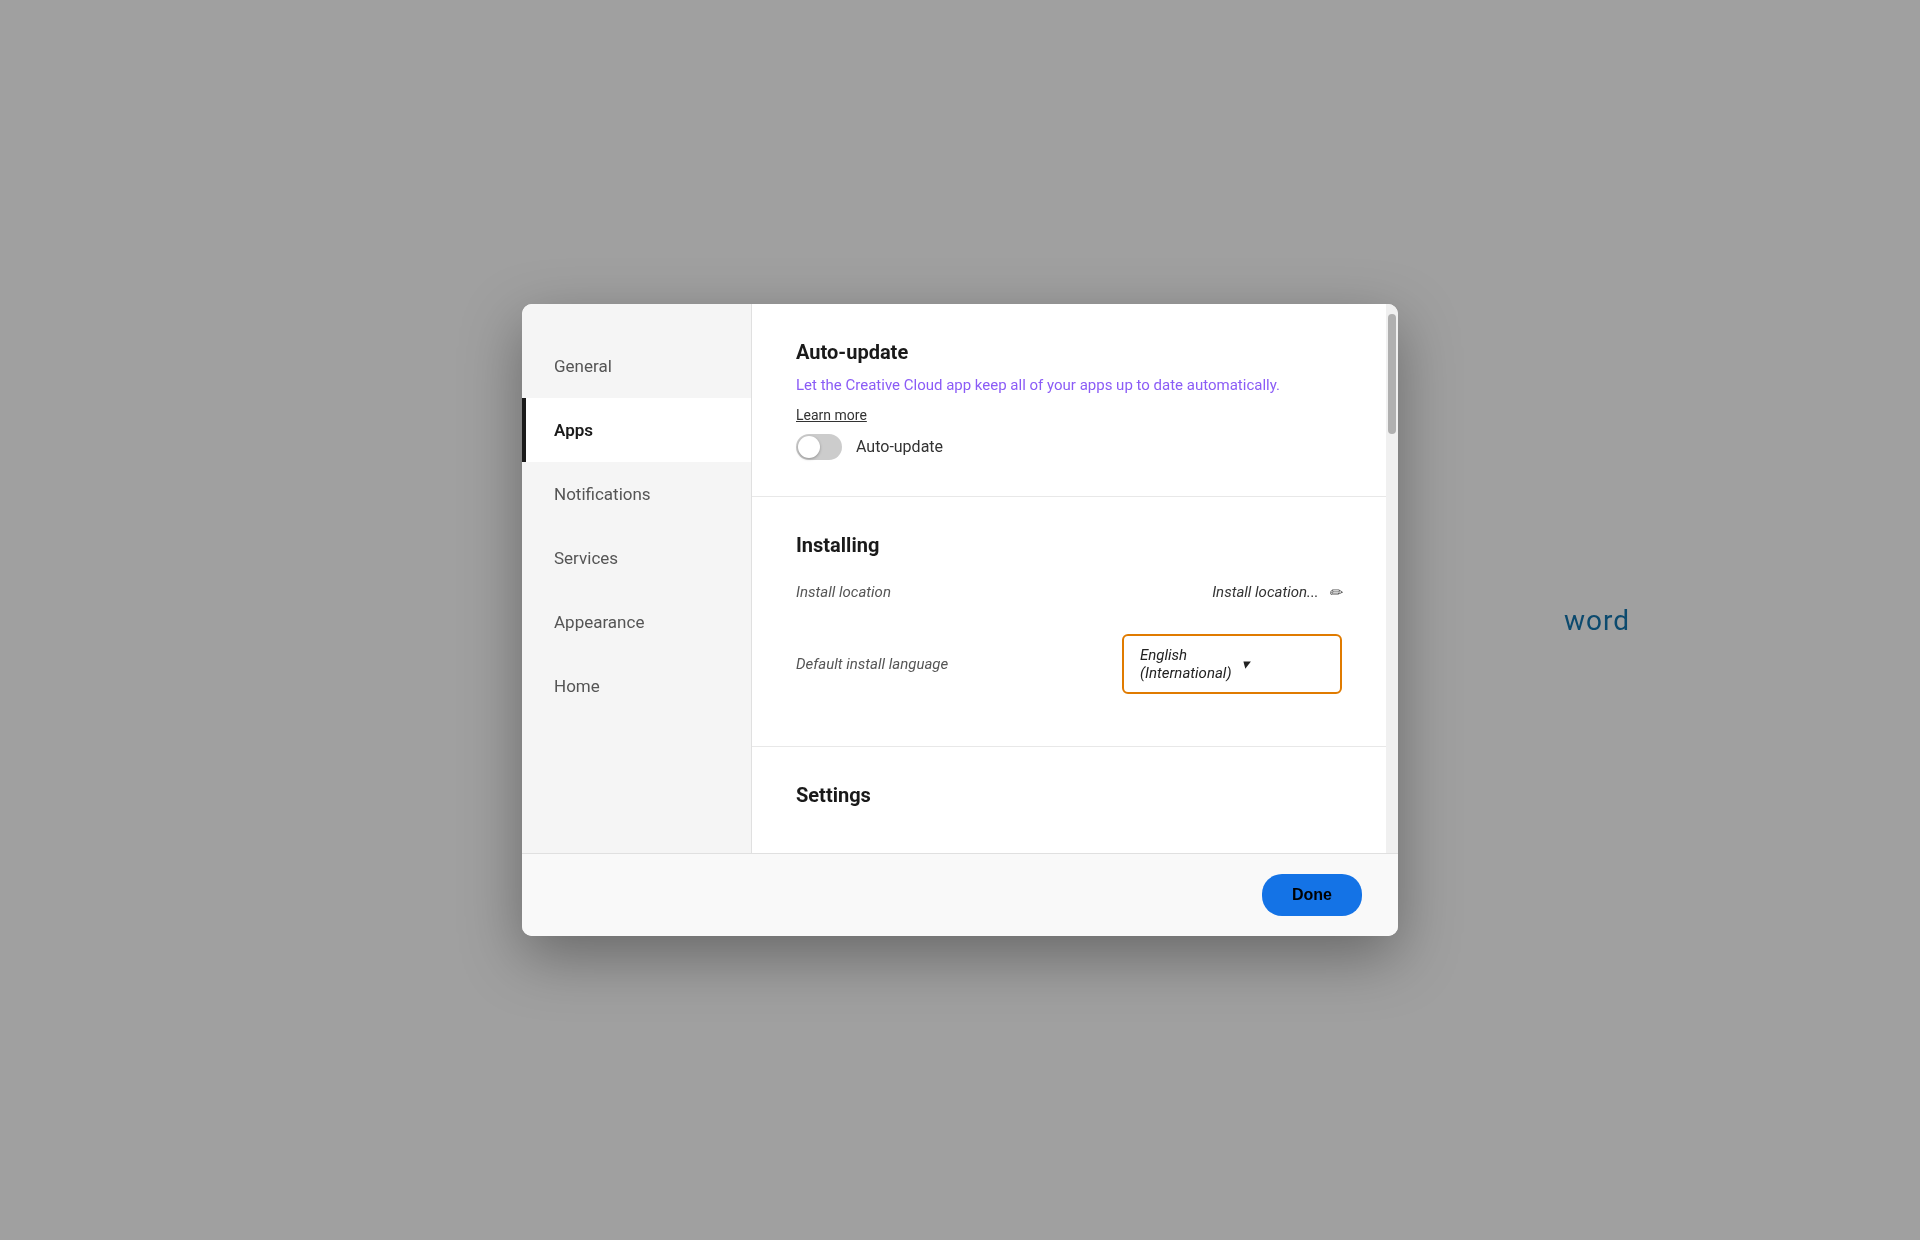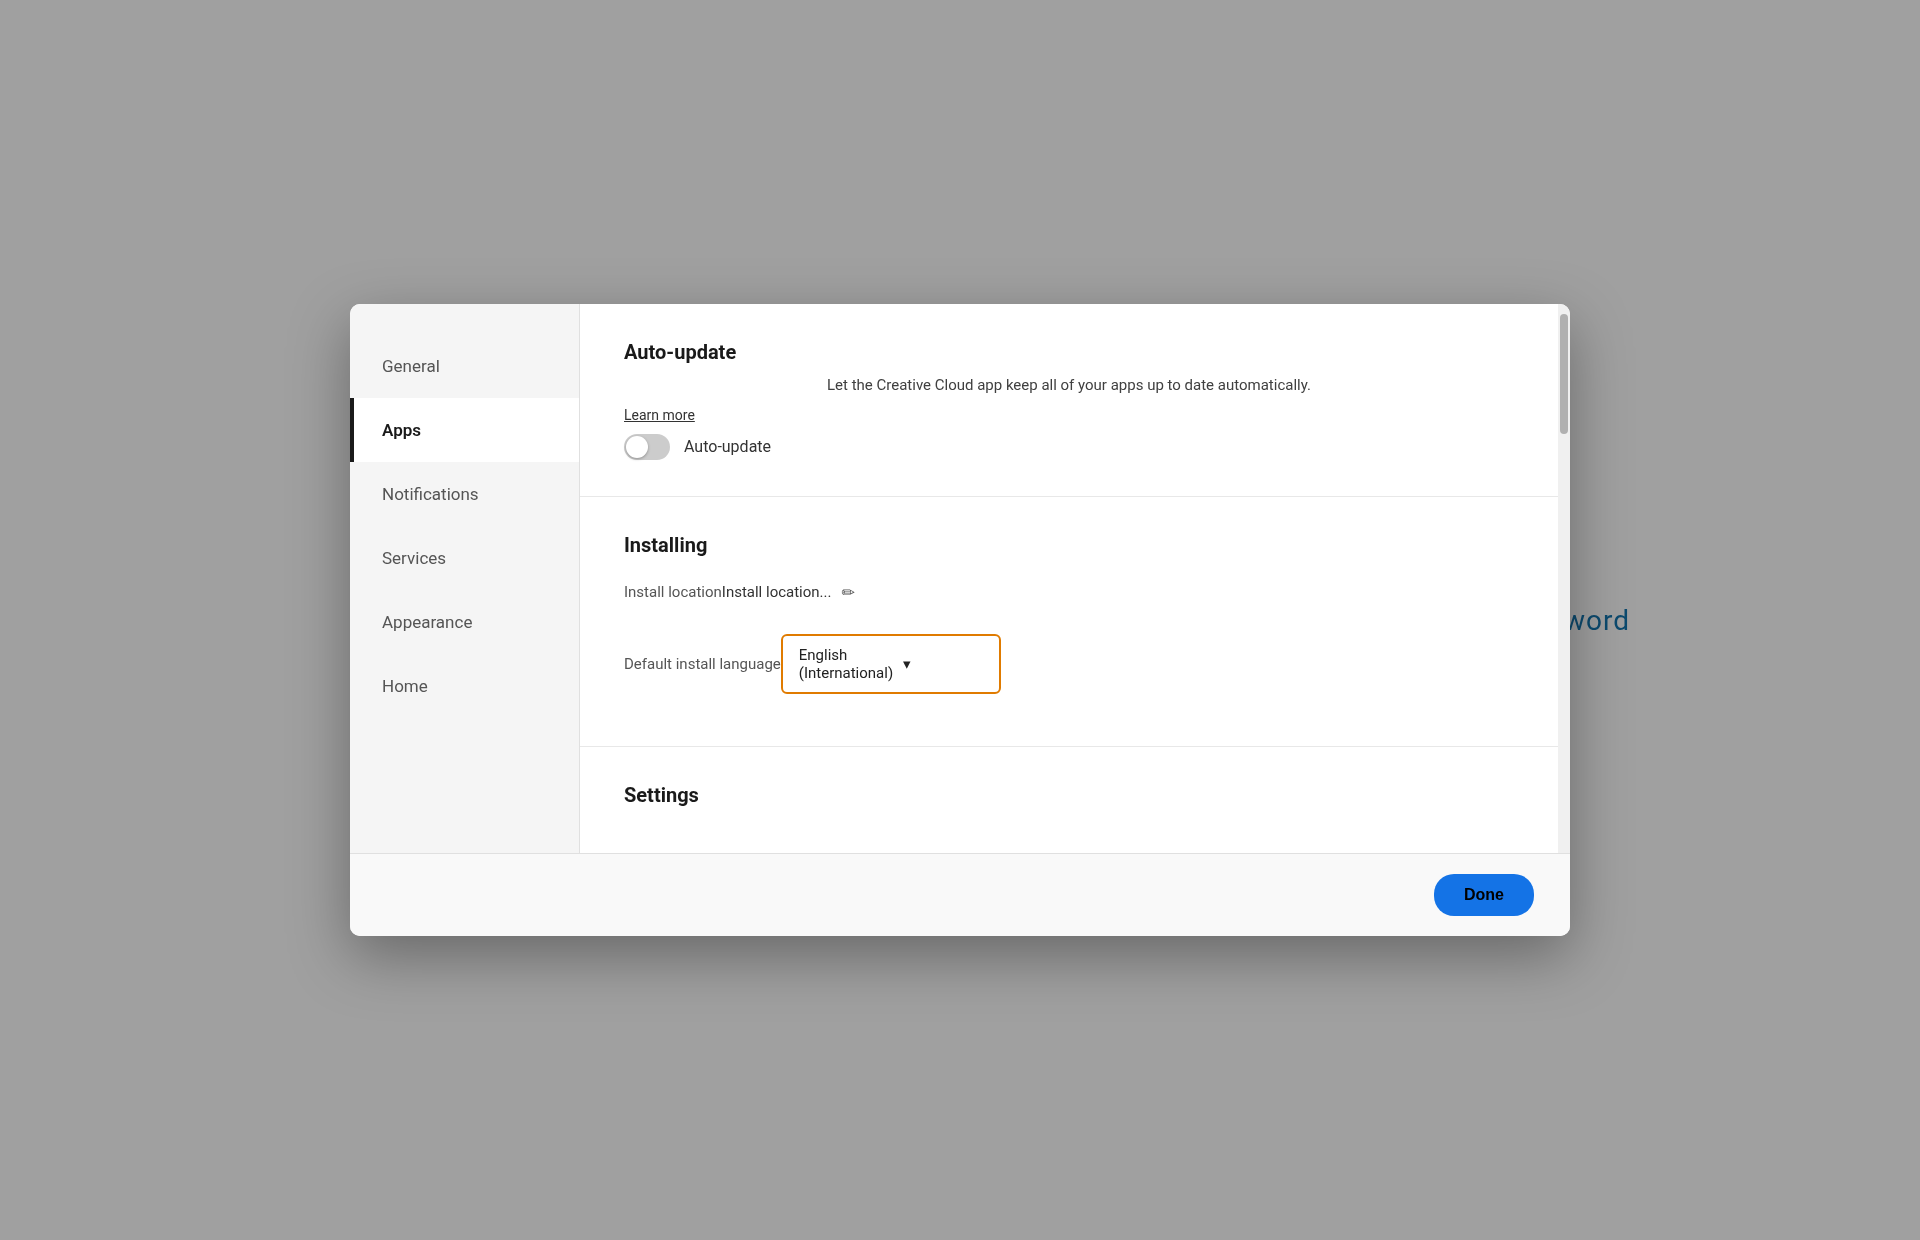--- a/index.html
+++ b/index.html
@@ -30,21 +30,21 @@
       position: absolute;
       right: 290px;
       top: 50%;
       transform: translateY(-50%);
       font-size: 28px;
       color: #0c4a6e;
       letter-spacing: 1px;
     }
 
     .dialog {
-      width: 1220px;
+      width: 876px;
       background: #ffffff;
       border-radius: 10px;
       box-shadow: 0 20px 60px rgba(0,0,0,0.35);
       display: flex;
       flex-direction: column;
       overflow: hidden;
       position: relative;
     }
 
     .dialog-body {
@@ -116,24 +116,23 @@
 
     .section-title {
       font-size: 20px;
       font-weight: 700;
       color: #1a1a1a;
       margin-bottom: 10px;
     }
 
     .section-description {
       font-size: 15px;
-      color: #404040;
+      color: #8b5cf6;
       line-height: 1.5;
       margin-bottom: 8px;
-      text-align: center;
     }
 
     .learn-more-link {
       font-size: 14px;
       color: #333;
       text-decoration: underline;
       cursor: pointer;
       display: inline-block;
     }
 
@@ -168,21 +167,23 @@
 
     .toggle-label {
       font-size: 16px;
       color: #333;
     }
 
     
     .setting-row {
       display: flex;
       align-items: center;
+      justify-content: space-between;
       padding: 16px 0;
+      font-style: italic;
     }
 
     .setting-row-label {
       font-size: 15px;
       color: #555;
     }
 
     .setting-row-value {
       display: flex;
       align-items: center;

